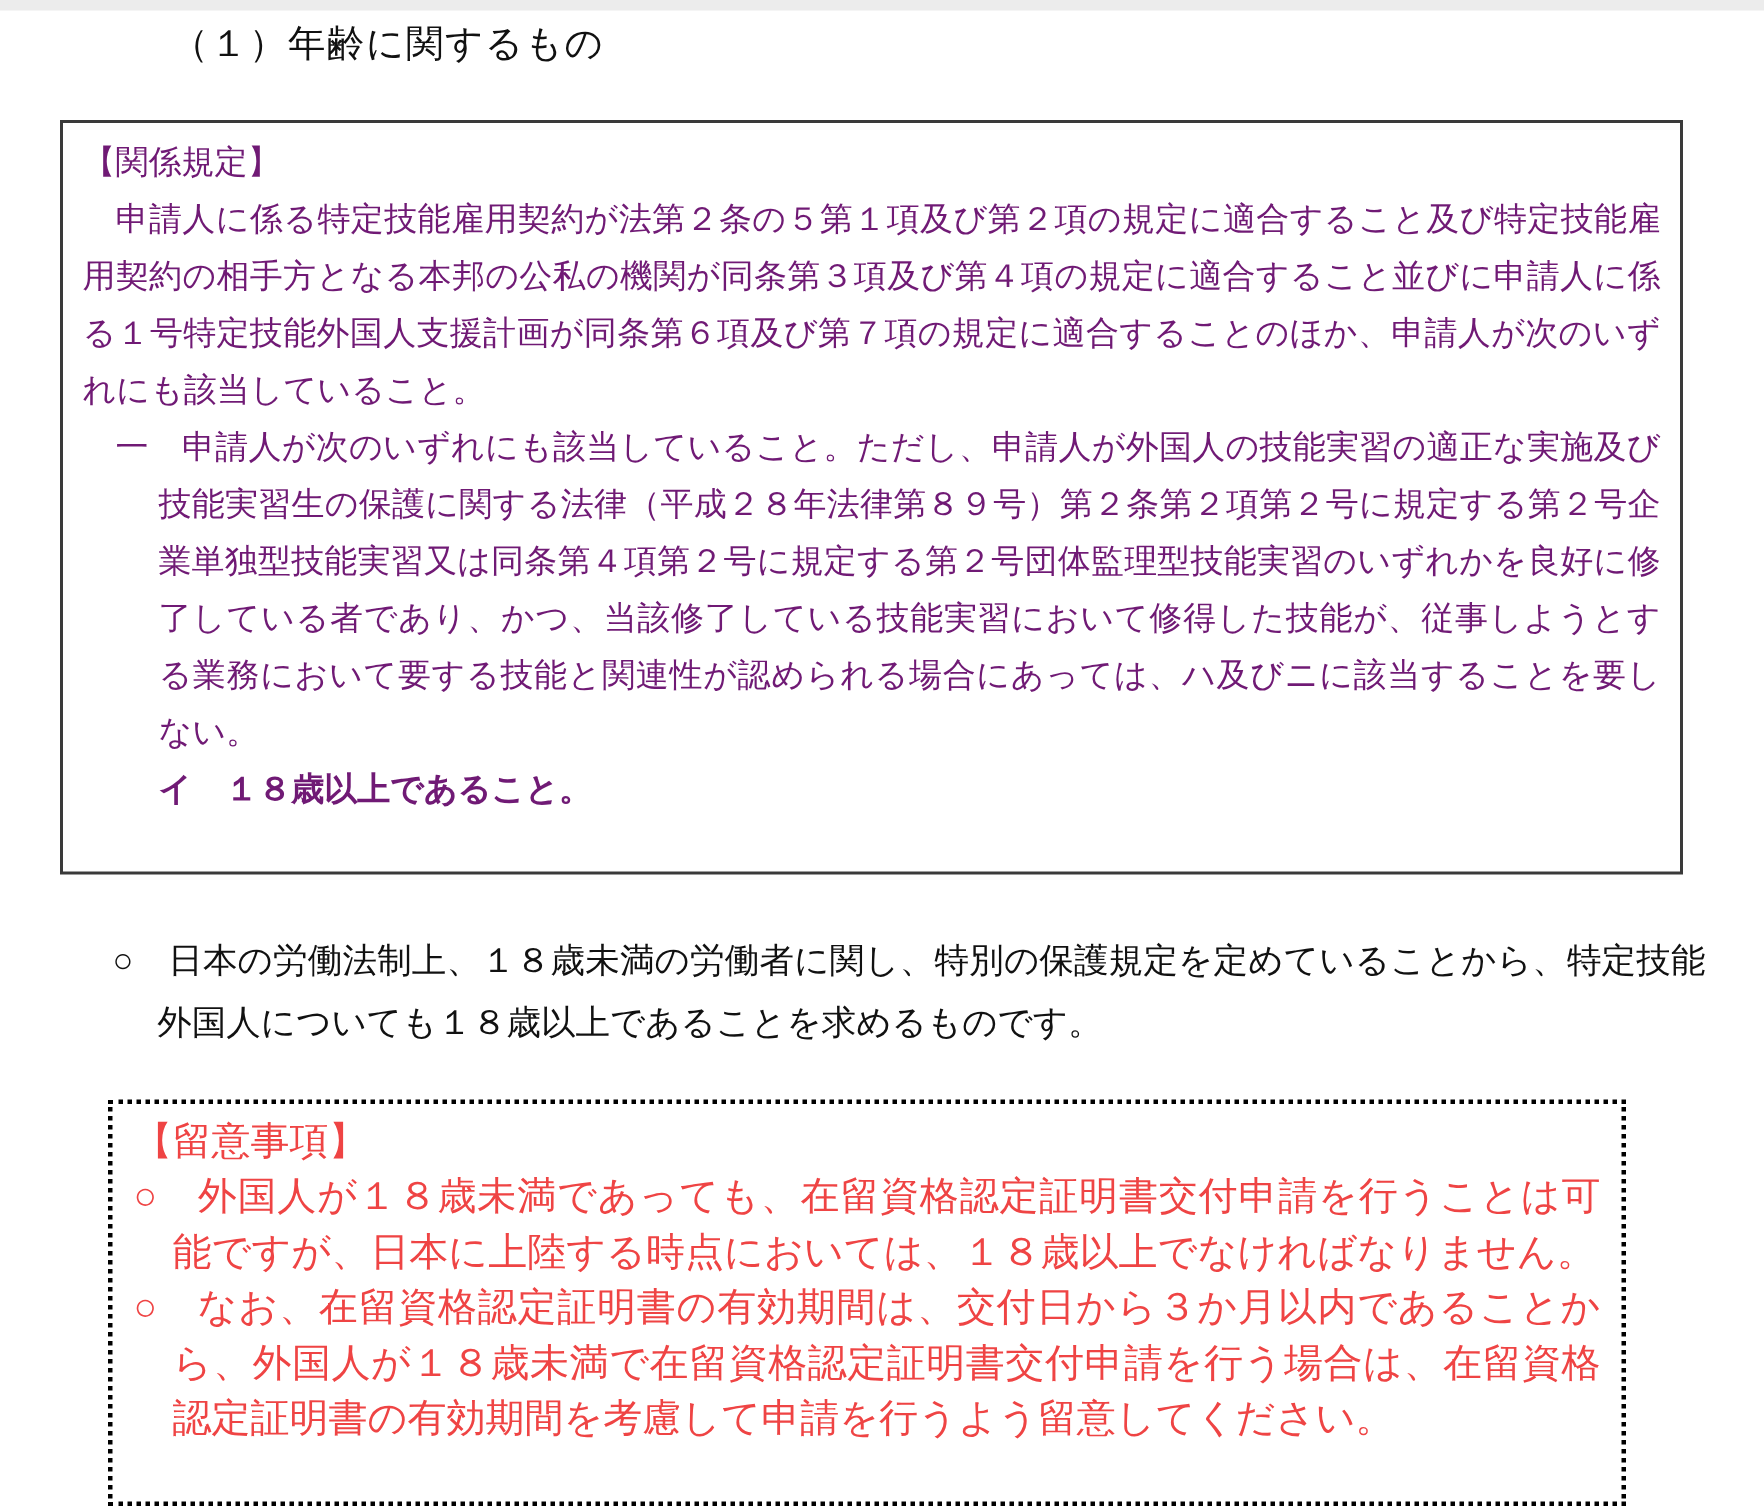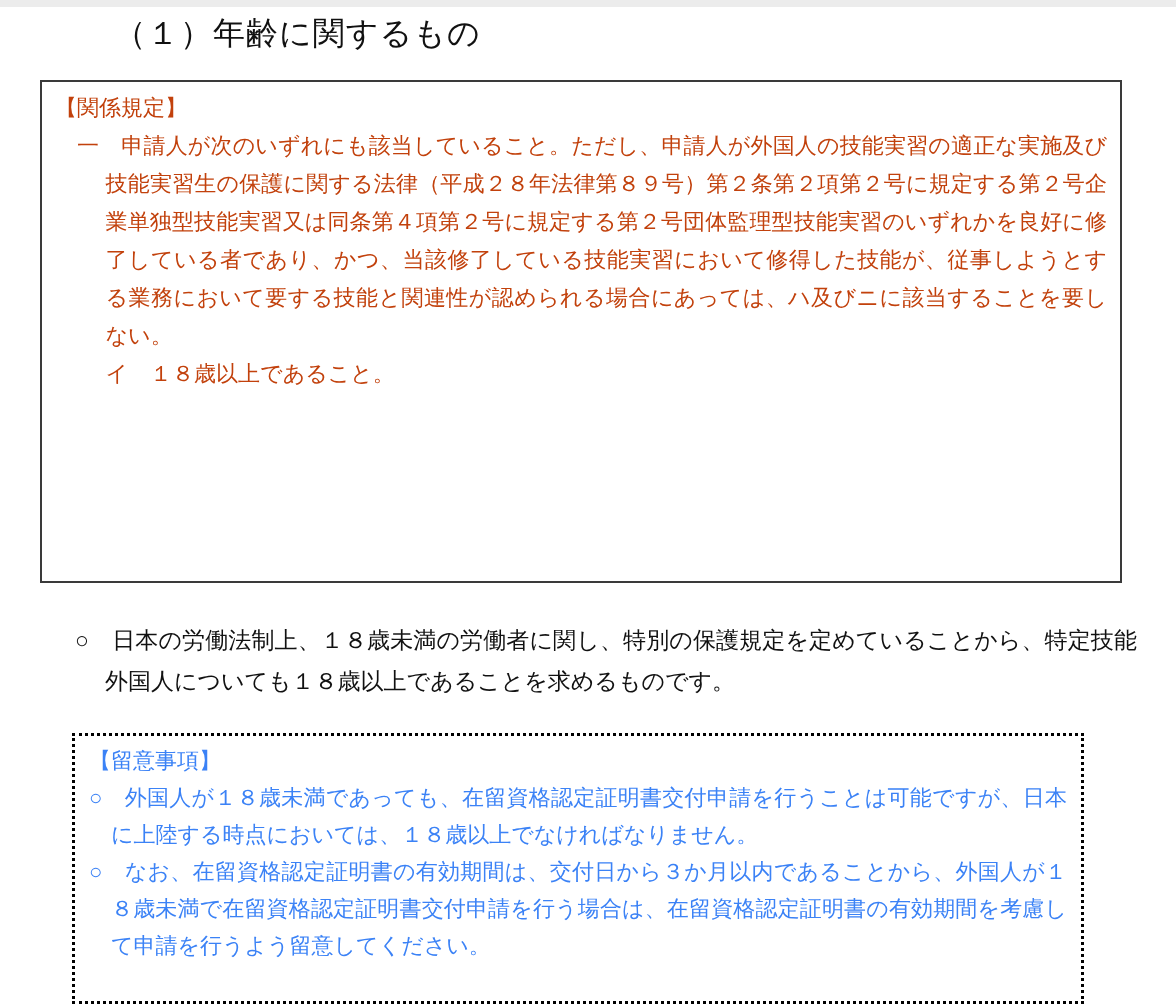--- a/index.html
+++ b/index.html
@@ -20,51 +20,52 @@
     position: absolute;
     top: 0; left: 0;
     width: 1176px;
     height: 7px;
     background: #ececec;
   }
   .heading {
     position: absolute;
     top: 12px;
     left: 114px;
-    font-size: 32px;
+    font-size: 25px;
     letter-spacing: 1px;
     color: #111111;
   }
   
   .regulation-box {
     position: absolute;
     top: 80px;
     left: 40px;
     width: 1082px;
     height: 503px;
     border: 2px solid #3a3a3a;
     box-sizing: border-box;
     padding: 7px 13px 0 13px;
     font-size: 22px;
     line-height: 38px;
-    color: #c2410c;
+    color: #701a75;
   }
   .regulation-box p {
     margin: 0;
     text-align: justify;
   }
   .reg-title, .reg-subtitle { text-align: left; }
   .reg-paragraph { text-indent: 1em; }
   .reg-item-ichi {
     padding-left: 2.3em;
     text-indent: -1.3em;
   }
   .reg-item-i {
     padding-left: 2.3em;
     text-align: left !important;
+    font-weight: bold;
   }
   
   .main-note {
     position: absolute;
     top: 620px;
     left: 75px;
     width: 1062px;
     font-size: 23px;
     line-height: 41px;
     color: #111111;
@@ -77,23 +78,23 @@
   
   .notes-box {
     position: absolute;
     top: 733px;
     left: 72px;
     width: 1012px;
     height: 271px;
     border: 3px dotted #000000;
     box-sizing: border-box;
     padding: 6px 14px 0 14px;
-    font-size: 22px;
+    font-size: 26px;
     line-height: 37px;
-    color: #3b82f6;
+    color: #ef4444;
   }
   .notes-box p {
     margin: 0;
     text-align: justify;
   }
   .notes-title { text-align: left; }
   .note-item {
     padding-left: 1em;
     text-indent: -1em;
   }
@@ -102,20 +103,21 @@
 <body>
 
 <div class="page">
 
   <div class="top-strip"></div>
 
   <div class="heading">（１）年齢に関するもの</div>
 
   <div class="regulation-box">
     <p class="reg-title">【関係規定】</p>
+    <p class="reg-paragraph">申請人に係る特定技能雇用契約が法第２条の５第１項及び第２項の規定に適合すること及び特定技能雇用契約の相手方となる本邦の公私の機関が同条第３項及び第４項の規定に適合すること並びに申請人に係る１号特定技能外国人支援計画が同条第６項及び第７項の規定に適合することのほか、申請人が次のいずれにも該当していること。</p>
     <p class="reg-item-ichi">一　申請人が次のいずれにも該当していること。ただし、申請人が外国人の技能実習の適正な実施及び技能実習生の保護に関する法律（平成２８年法律第８９号）第２条第２項第２号に規定する第２号企業単独型技能実習又は同条第４項第２号に規定する第２号団体監理型技能実習のいずれかを良好に修了している者であり、かつ、当該修了している技能実習において修得した技能が、従事しようとする業務において要する技能と関連性が認められる場合にあっては、ハ及びニに該当することを要しない。</p>
     <p class="reg-item-i">イ　１８歳以上であること。</p>
   </div>
 
   <p class="main-note">○　日本の労働法制上、１８歳未満の労働者に関し、特別の保護規定を定めていることから、特定技能外国人についても１８歳以上であることを求めるものです。</p>
 
   <div class="notes-box">
     <p class="notes-title">【留意事項】</p>
     <p class="note-item">○　外国人が１８歳未満であっても、在留資格認定証明書交付申請を行うことは可能ですが、日本に上陸する時点においては、１８歳以上でなければなりません。</p>
     <p class="note-item">○　なお、在留資格認定証明書の有効期間は、交付日から３か月以内であることから、外国人が１８歳未満で在留資格認定証明書交付申請を行う場合は、在留資格認定証明書の有効期間を考慮して申請を行うよう留意してください。</p>

